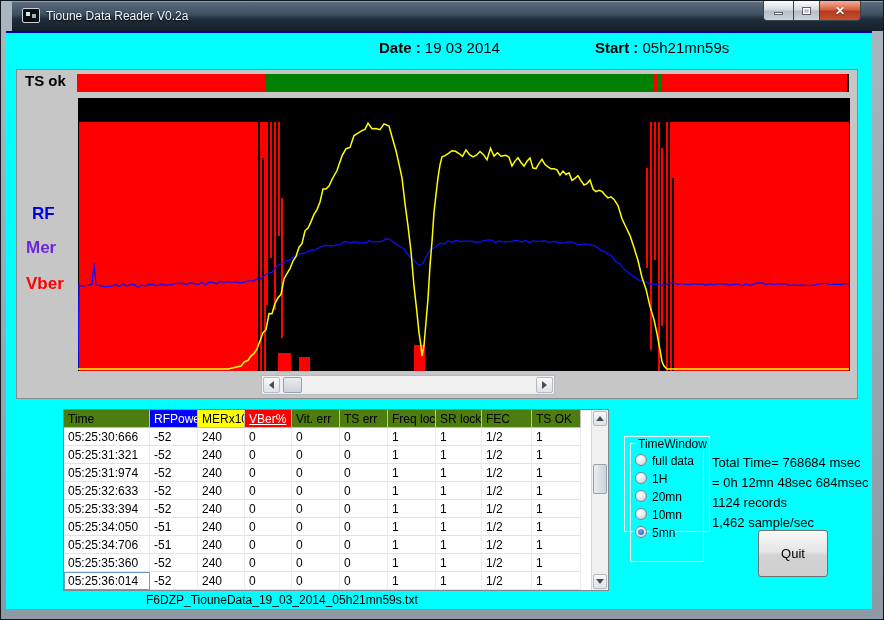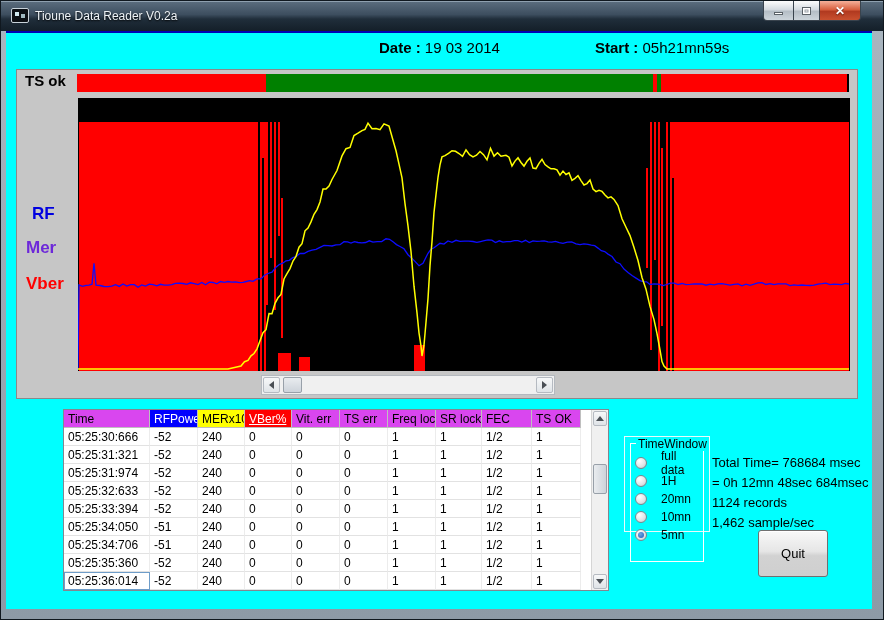--- a/index.html
+++ b/index.html
@@ -4,21 +4,21 @@
 <style>
   * { box-sizing: border-box; margin: 0; padding: 0; }
   html,body { background:#555; }
   .window {
     position:relative; width:884px; height:620px; margin:0 auto;
     background:linear-gradient(#aab6c0,#8d9aa6);
     border:1px solid #10181f; overflow:hidden;
     font-family:"Liberation Sans", sans-serif; color:#000;
   }
   
-  .titlebar { position:absolute; left:0; top:0; right:0; height:30px;
+  .titlebar { position:absolute; left:11px; top:0; right:0; height:30px;
     background:linear-gradient(#5c6e7f 0%, #3d4e5f 45%, #202e3b 60%, #141f29 100%);
     box-shadow:inset 0 1px 0 #8fa0af;padding-left:28px; }
   .app-icon { position:absolute; left:10px; top:7px; width:18px; height:15px;
     background:#0b0f14; border:1px solid #c8d2da; border-radius:2px; }
   .app-icon::after { content:""; position:absolute; left:3px; top:3px; width:4px; height:4px;
     background:#cfe8ef; box-shadow:6px 2px 0 #9fb8c0; }
   .win-title { position:absolute; left:34px; top:8px; font-size:12px; color:#eef3f7;
     text-shadow:0 1px 2px #000; }
   .winbtns { position:absolute; top:0; right:22px; display:flex; }
   .wbtn { height:20px; border:1px solid #39434d; border-top:none; display:flex;
@@ -62,42 +62,42 @@
   .tri { width:0; height:0; }
   .tri-left  { border-top:4px solid transparent; border-bottom:4px solid transparent; border-right:5px solid #4a4f55; }
   .tri-right { border-top:4px solid transparent; border-bottom:4px solid transparent; border-left:5px solid #4a4f55; }
   .tri-up    { border-left:4px solid transparent; border-right:4px solid transparent; border-bottom:5px solid #4a4f55; }
   .tri-down  { border-left:4px solid transparent; border-right:4px solid transparent; border-top:5px solid #4a4f55; }
   
   .tablewrap { position:absolute; left:57px; top:376px; width:546px; height:182px;
     background:#fff; border:1px solid #828790; }
   .thead, .tr { display:grid; grid-template-columns:86px 48px 47px 47px 48px 48px 48px 46px 50px 49px; }
   .thead { height:18px; }
-  .th { background:#d946ef; border-right:1px solid #bfbfbf; border-bottom:1px solid #bfbfbf;
+  .th { background:#4d7c0f; border-right:1px solid #bfbfbf; border-bottom:1px solid #bfbfbf;
     font-size:12px; padding:2px 0 0 4px; white-space:nowrap; overflow:hidden; }
   .tr { height:18px; }
   .td { font-size:12px; padding:2px 0 0 4px; border-right:1px solid #ececec;
     border-bottom:1px solid #e2e2e2; white-space:nowrap; overflow:hidden; }
   .td.focused { outline:1px solid #6e9dc9; outline-offset:-1px; }
   .vscroll { position:absolute; right:0; top:0; bottom:0; width:17px; background:#f0f0f0;
     border-left:1px solid #d5d5d5; }
   .vscroll .sb-up    { left:1px; top:1px; width:14px; height:15px; }
   .vscroll .sb-down  { left:1px; bottom:1px; width:14px; height:15px; }
   .vscroll .sb-vthumb { position:absolute; left:1px; top:54px; width:14px; height:30px;
     background:linear-gradient(90deg,#e9ecef,#cdd3da); border:1px solid #98a0a9; border-radius:2px; }
   .filename { position:absolute; left:140px; top:560px; font-size:12px; }
   
   .twouter { position:absolute; left:618px; top:403px; width:86px; height:96px;
     border:1px solid #e9fbfb; }
   .twfield { position:absolute; left:5px; top:6px; width:74px; height:119px;
     border:1px solid #ffffff; }
   .twlegend { position:absolute; left:5px; top:-7px; background:#00ffff; padding:0 2px;
     font-size:12px; white-space:nowrap; }
   .radios { position:absolute; left:4px; top:10px; right:2px; }
-  .radio-row { display:flex; align-items:center; gap:14px; height:18px; font-size:12px; }
+  .radio-row { display:flex; gap:5px; height:18px; font-size:12px; }
   .rb { width:12px; height:12px; border-radius:50%; border:1px solid #7e868d; flex:0 0 12px;
     background:radial-gradient(circle at 35% 30%, #ffffff, #dfe3e6 60%, #b6bcc2);
     display:flex; align-items:center; justify-content:center; }
   .rb.sel::after { content:""; width:6px; height:6px; border-radius:50%;
     background:radial-gradient(circle at 40% 35%, #6ea6e0, #1b5cbe); }
   .btn { position:absolute; border:1px solid #707070; border-radius:3px; font-size:13px;
     background:linear-gradient(#f8f8f8,#e6e6e6 45%,#d2d2d2 55%,#cfcfcf);
     box-shadow:inset 0 1px 0 #ffffff; display:flex; align-items:center; justify-content:center;
     font-family:"Liberation Sans", sans-serif; color:#000; }
   .loadbtn { left:726px; top:389px; width:111px; height:28px; }
@@ -305,20 +305,21 @@
         <div class="sbtn sb-up">
             <span class="tri tri-up"></span>
           </div>
         <div class="sb-vthumb"></div>
         <div class="sbtn sb-down">
             <span class="tri tri-down"></span>
           </div>
       </div>
     </div>
 
+    <div class="filename">F6DZP_TiouneData_19_03_2014_05h21mn59s.txt</div>
 
     <div class="twouter">
       <div class="twfield">
         <span class="twlegend">TimeWindow</span>
         <div class="radios" id="radios">
             <div class="radio-row">
               <span class="rb"></span>
               <span>full data</span>
             </div>
             <div class="radio-row">

